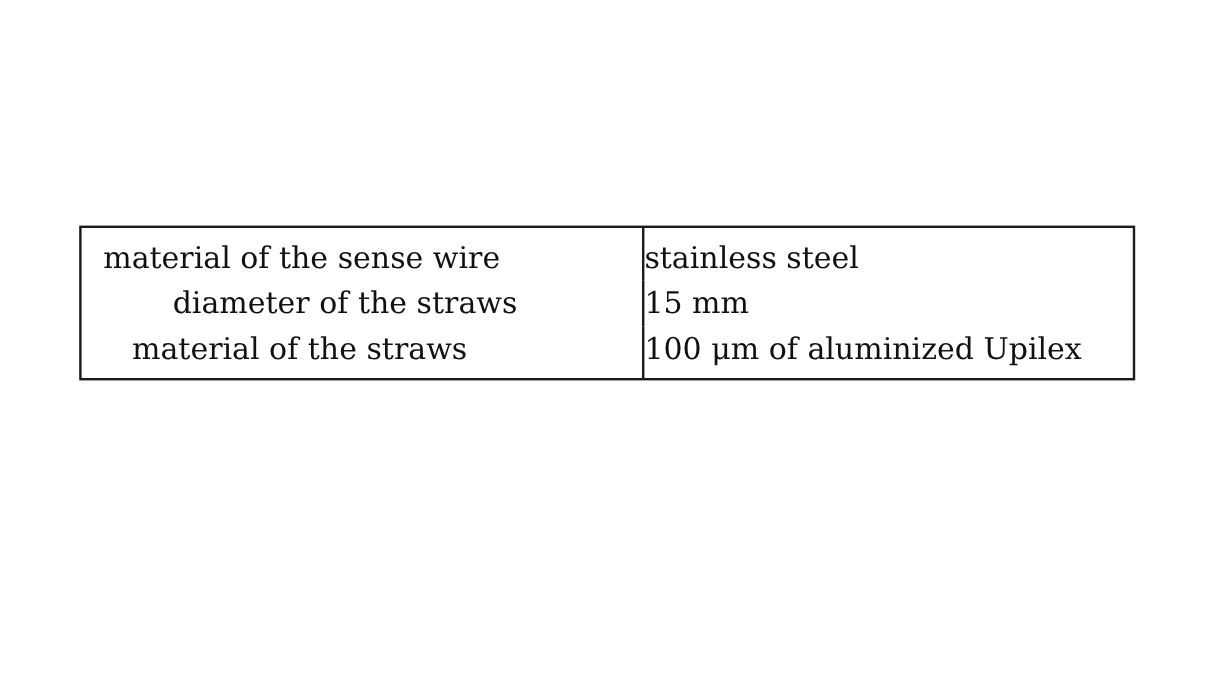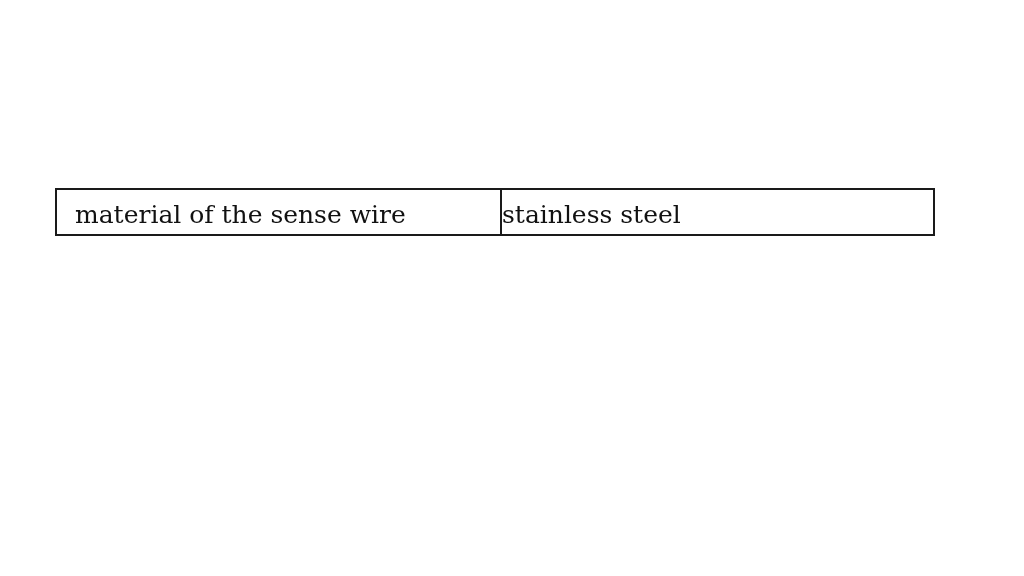--- a/index.html
+++ b/index.html
@@ -26,21 +26,21 @@
     top: 54px;
     font-family: "Liberation Sans", sans-serif;
     font-size: 35px;
     font-weight: 400;
     color: #000000;
     letter-spacing: 0.1px;
     white-space: nowrap;
   }
   .table-figure {
     position: absolute;
-    left: 55px;
+    left: 66px;
     top: 188px;
     width: 880px;
     box-sizing: border-box;
     border: 2px solid #1a1a1a;
     background: #ffffff;
     padding: 0;
   }
   .table-figure table {
     border-collapse: collapse;
     width: 100%;
@@ -78,17 +78,25 @@
 <div class="slide">
 
 
   <div class="table-figure">
     <table>
       <tbody>
         <tr class="r0">
           <td class="col-label">material  of  the  sense  wire</td>
           <td class="col-value">stainless  steel</td>
         </tr>
+        <tr class="r2">
+          <td class="col-label">diameter  of  the  straws</td>
+          <td class="col-value">15  mm</td>
+        </tr>
+        <tr class="r3">
+          <td class="col-label">material  of  the  straws</td>
+          <td class="col-value">100  μm  of  aluminized  Upilex</td>
+        </tr>
       </tbody>
     </table>
   </div>
 
 </div>
 
 </body></html>

